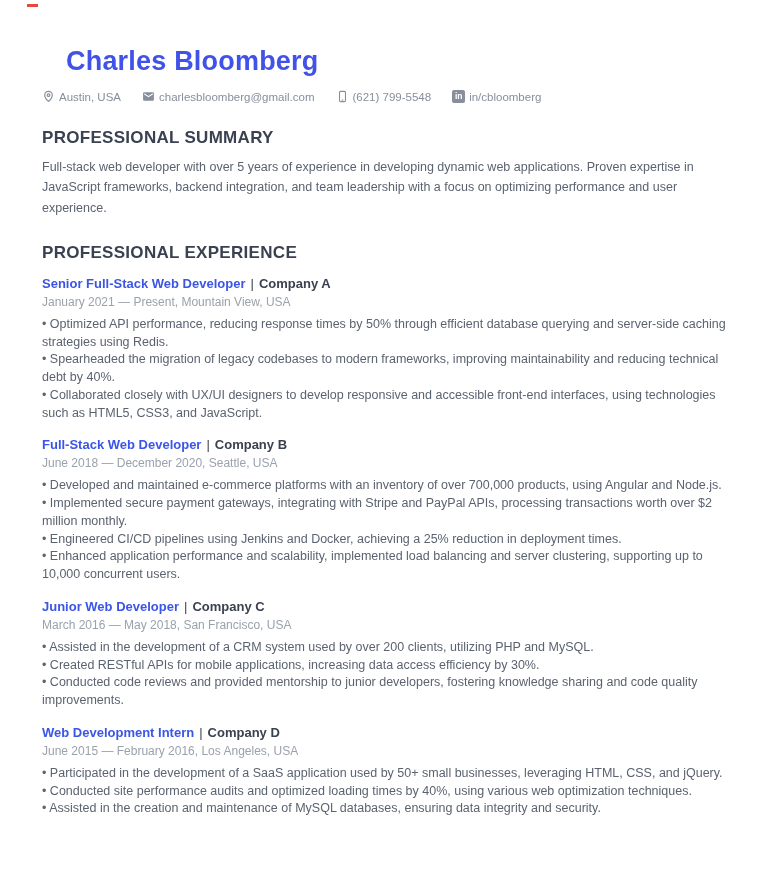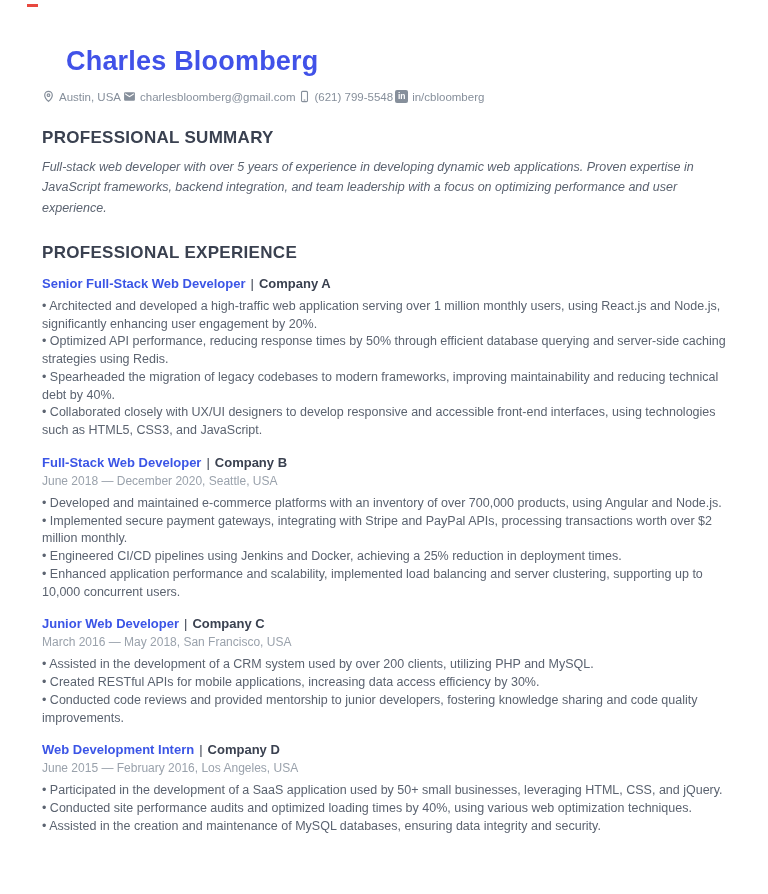--- a/index.html
+++ b/index.html
@@ -31,39 +31,39 @@
     width:11px;height:3px;background:var(--mark-red);
   }
   .name{
     color:var(--accent);
     font-size:27px;font-weight:700;
     letter-spacing:.2px;
     margin-left:24px;
   }
   .contact{
     display:flex;align-items:center;flex-wrap:wrap;
-    gap:2px;margin-top:13px;
+    gap:21px;margin-top:13px;
     font-size:11.5px;color:var(--icon);
   }
   .contact-item{display:flex;align-items:center;gap:4px;}
   .cicon{display:inline-flex;width:13px;height:13px;color:var(--icon);flex:none;}
   .cicon svg{width:100%;height:100%;}
   .li-badge{
     display:inline-flex;align-items:center;justify-content:center;
     width:13px;height:13px;border-radius:2px;
     background:var(--icon);color:#fff;
     font-size:8.5px;font-weight:700;line-height:1;
   }
   .section{margin-top:25px;}
   .section-title{
     font-size:17px;font-weight:700;color:var(--heading);
     letter-spacing:.3px;
   }
   .summary-text{
-    margin-top:9px;font-size:12.5px;line-height:1.62;color:var(--body);font-style:italic;
+    margin-top:9px;font-size:12.5px;line-height:1.62;color:var(--body);
   }
   .job{margin-top:15px;}
   .job:first-of-type{margin-top:13px;}
   .job-title{font-size:13px;font-weight:700;color:var(--heading);}
   .job-title .role{color:var(--title-blue);}
   .job-title .sep{font-weight:400;margin:0 5px;color:var(--heading);}
   .job-meta{margin-top:4px;font-size:12px;color:var(--muted);}
   .bullets{list-style:none;margin-top:7px;}
   .bullets li{
     font-size:12.5px;line-height:1.42;color:var(--body);
@@ -116,22 +116,22 @@
     <p class="summary-text">Full-stack web developer with over 5 years of experience in developing dynamic web applications. Proven expertise in JavaScript frameworks, backend integration, and team leadership with a focus on optimizing performance and user experience.</p>
   </div>
 
   <div class="section">
     <h2 class="section-title">PROFESSIONAL EXPERIENCE</h2>
 
     <div class="job">
       <div class="job-title">
         <span class="role">Senior Full-Stack Web Developer</span><span class="sep">|</span><span class="company">Company A</span>
       </div>
+      <div class="job-meta">January 2021 — Present, Mountain View, USA</div>
       <ul class="bullets">
-        <li>Architected and developed a high-traffic web application serving over 1 million monthly users, using React.js and Node.js, significantly enhancing user engagement by 20%.</li>
         <li>Optimized API performance, reducing response times by 50% through efficient database querying and server-side caching strategies using Redis.</li>
         <li>Spearheaded the migration of legacy codebases to modern frameworks, improving maintainability and reducing technical debt by 40%.</li>
         <li>Collaborated closely with UX/UI designers to develop responsive and accessible front-end interfaces, using technologies such as HTML5, CSS3, and JavaScript.</li>
       </ul>
     </div>
 
     <div class="job">
       <div class="job-title">
         <span class="role">Full-Stack Web Developer</span><span class="sep">|</span><span class="company">Company B</span>
       </div>

